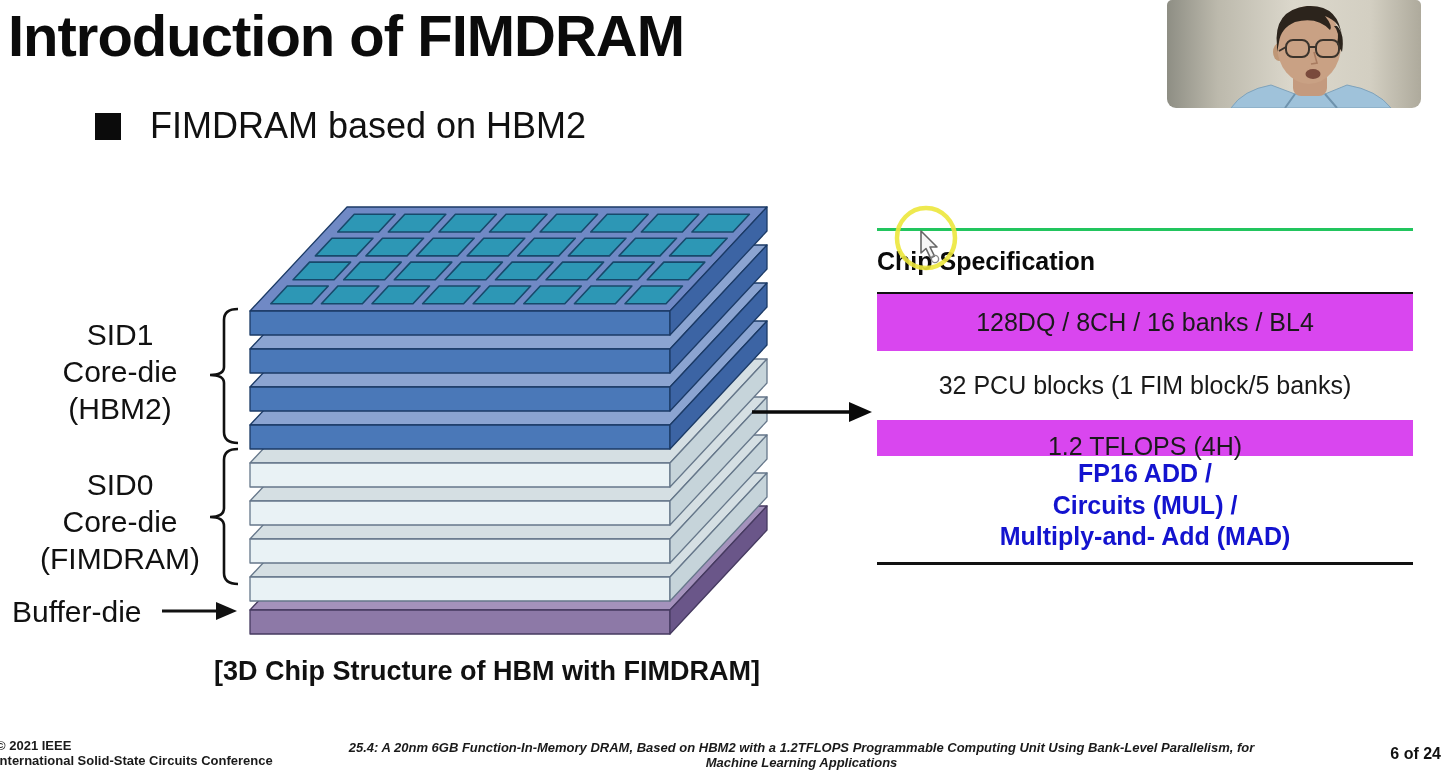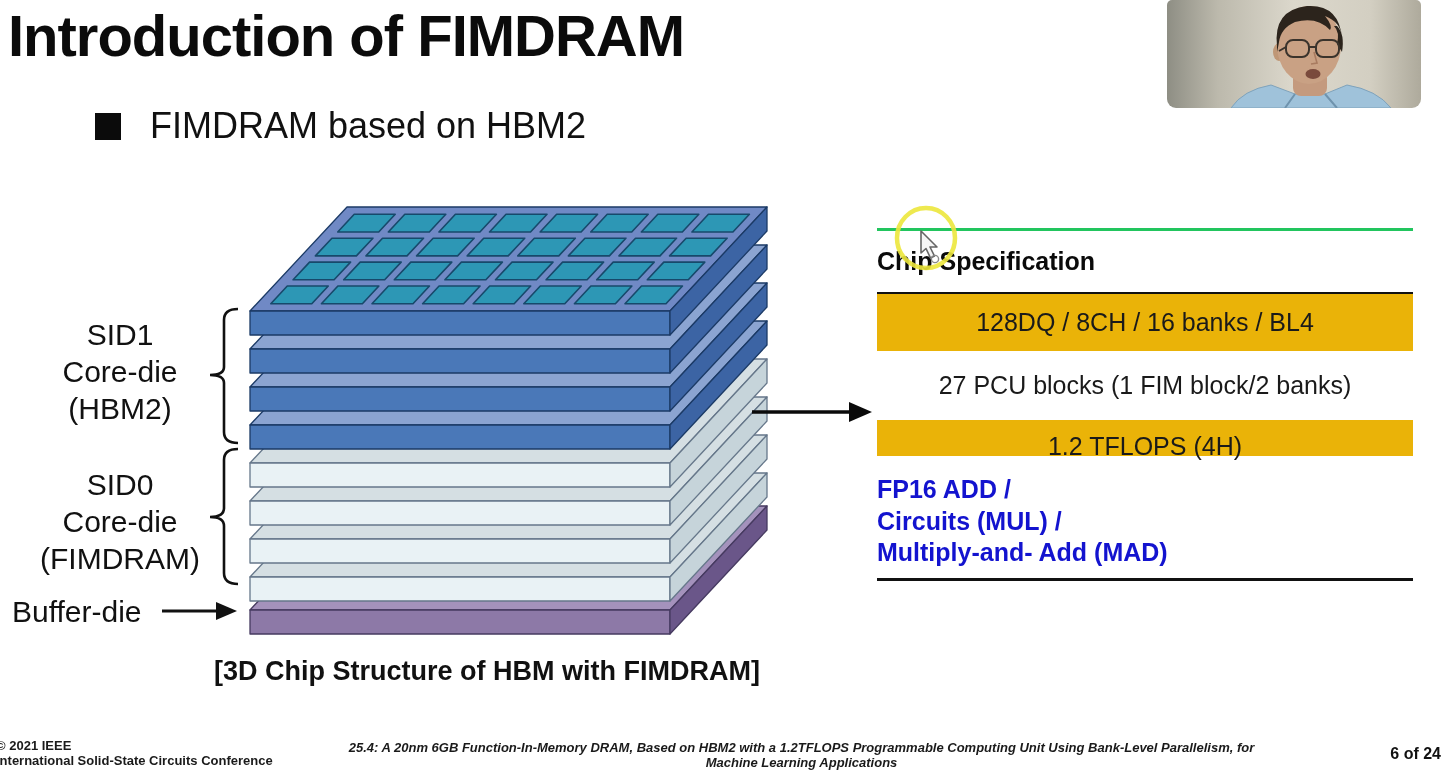--- a/index.html
+++ b/index.html
@@ -22,26 +22,26 @@
 
   .caption{left:180px;top:656px;width:614px;text-align:center;font-size:27px;font-weight:bold;color:#111;white-space:nowrap;}
 
   .spec-table{left:877px;top:228px;width:536px;}
   .spec-header{
     border-top:3px solid #22c55e;border-bottom:2px solid #111;
     height:61px;line-height:61px;text-align:left;
     font-size:25px;font-weight:bold;color:#0a0a0a;
   }
   .spec-row{text-align:center;font-size:25px;color:#1a1a1a;}
-  .row-gray{background:#eab308;}
+  .row-gray{background:#d946ef;}
   .r1{height:57px;line-height:57px;}
   .r2{height:69px;line-height:69px;}
   .r3{height:36px;line-height:52px;}
   .spec-features{
-    border-bottom:3px solid #111;padding:18px 0 9px 0;text-align:left;
+    border-bottom:3px solid #111;padding:2px 0 9px 0;text-align:center;
   }
   .feature-line{font-size:25px;font-weight:bold;line-height:31.5px;}
 
   .footer-left{left:-4px;bottom:7px;font-size:13px;font-weight:bold;color:#1a1a1a;line-height:15px;white-space:nowrap;}
   .footer-center{left:300px;right:150px;bottom:5px;text-align:center;font-size:13px;font-weight:bold;font-style:italic;color:#1a1a1a;line-height:15px;}
   .footer-right{right:12px;bottom:12px;font-size:16px;font-weight:bold;color:#111;}
 
   .webcam{
     left:1167px;top:0;width:254px;height:108px;
     border-radius:5px 5px 9px 9px;overflow:hidden;
@@ -66,21 +66,21 @@
   <div>Core-die</div>
   <div>(FIMDRAM)</div>
 </div>
 <div class="abs lbl-buffer">Buffer-die</div>
 
 <div class="abs caption">[3D Chip Structure of HBM with FIMDRAM]</div>
 
 <div class="abs spec-table">
   <div class="spec-header">Chip Specification</div>
   <div class="spec-row row-gray r1">128DQ / 8CH / 16 banks / BL4</div>
-  <div class="spec-row r2">27 PCU blocks (1 FIM block/2 banks)</div>
+  <div class="spec-row r2">32 PCU blocks (1 FIM block/5 banks)</div>
   <div class="spec-row row-gray r3">1.2 TFLOPS (4H)</div>
   <div class="spec-features">
     <div class="feature-line" style="color: rgb(19, 19, 207);">FP16 ADD /</div>
     <div class="feature-line" style="color: rgb(19, 19, 207);">Circuits (MUL) /</div>
     <div class="feature-line" style="color: rgb(19, 19, 207);">Multiply-and- Add (MAD)</div>
   </div>
 </div>
 
 <div class="abs webcam">
   <svg width="254" height="108" viewBox="0 0 254 108">

